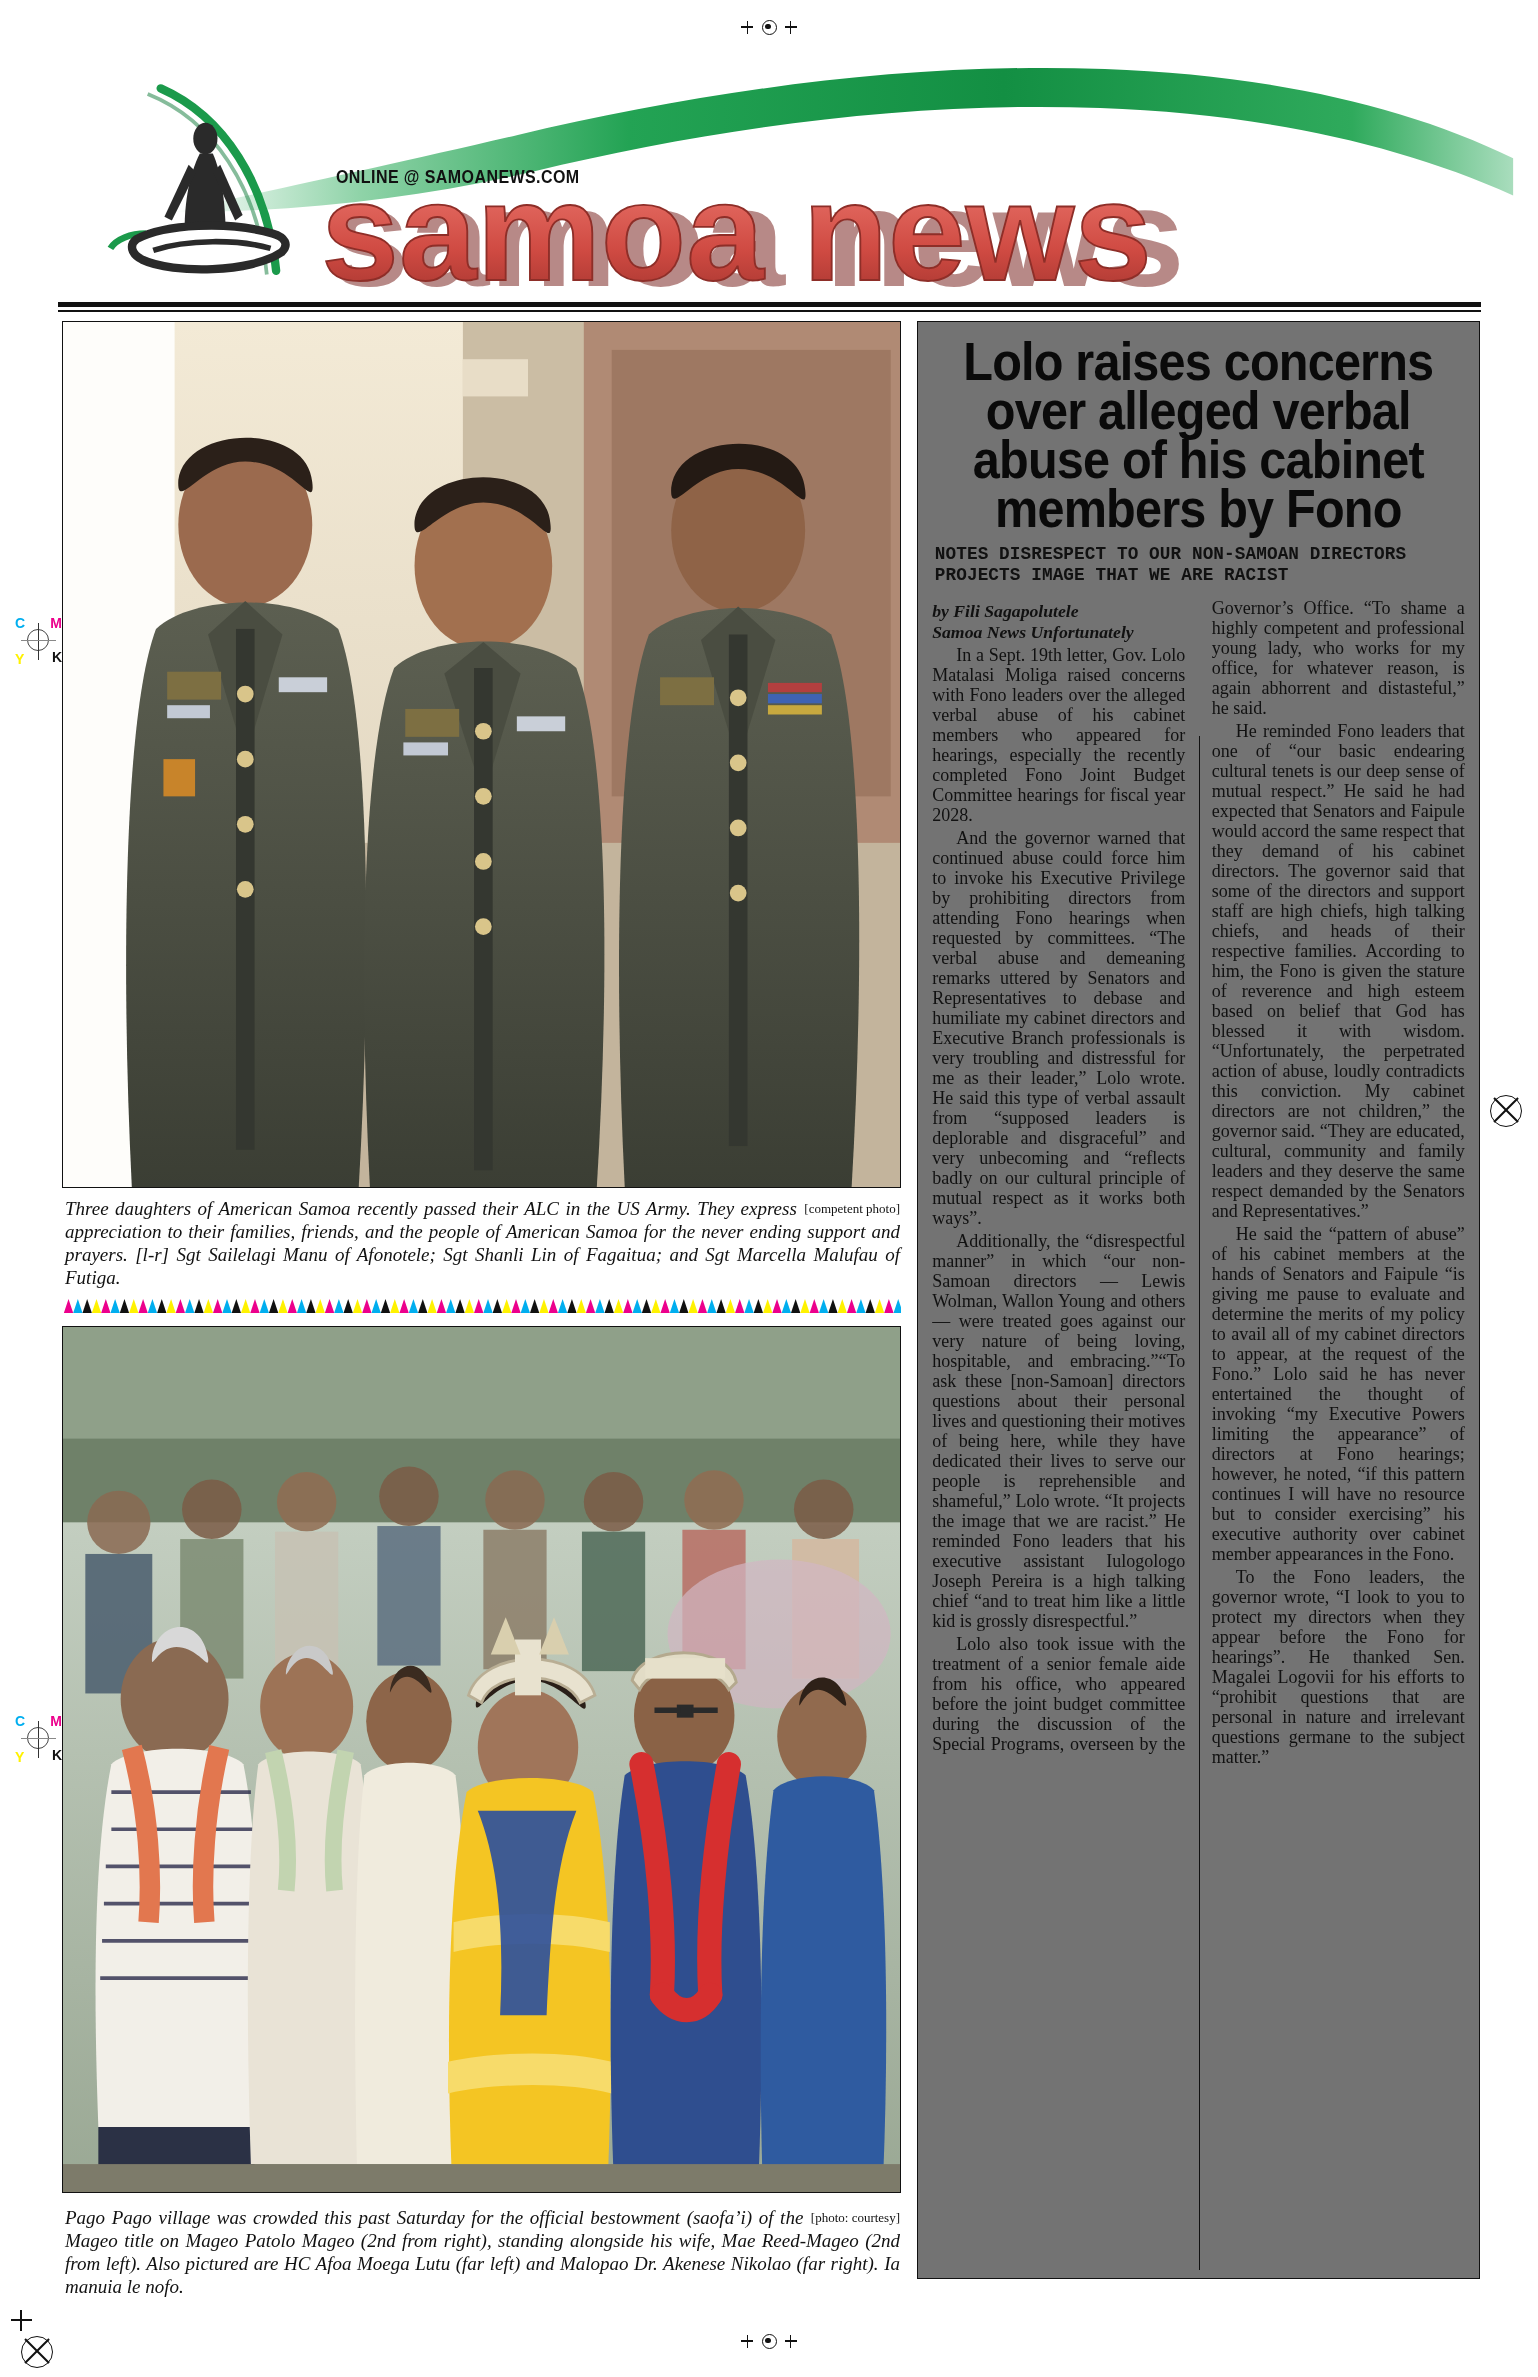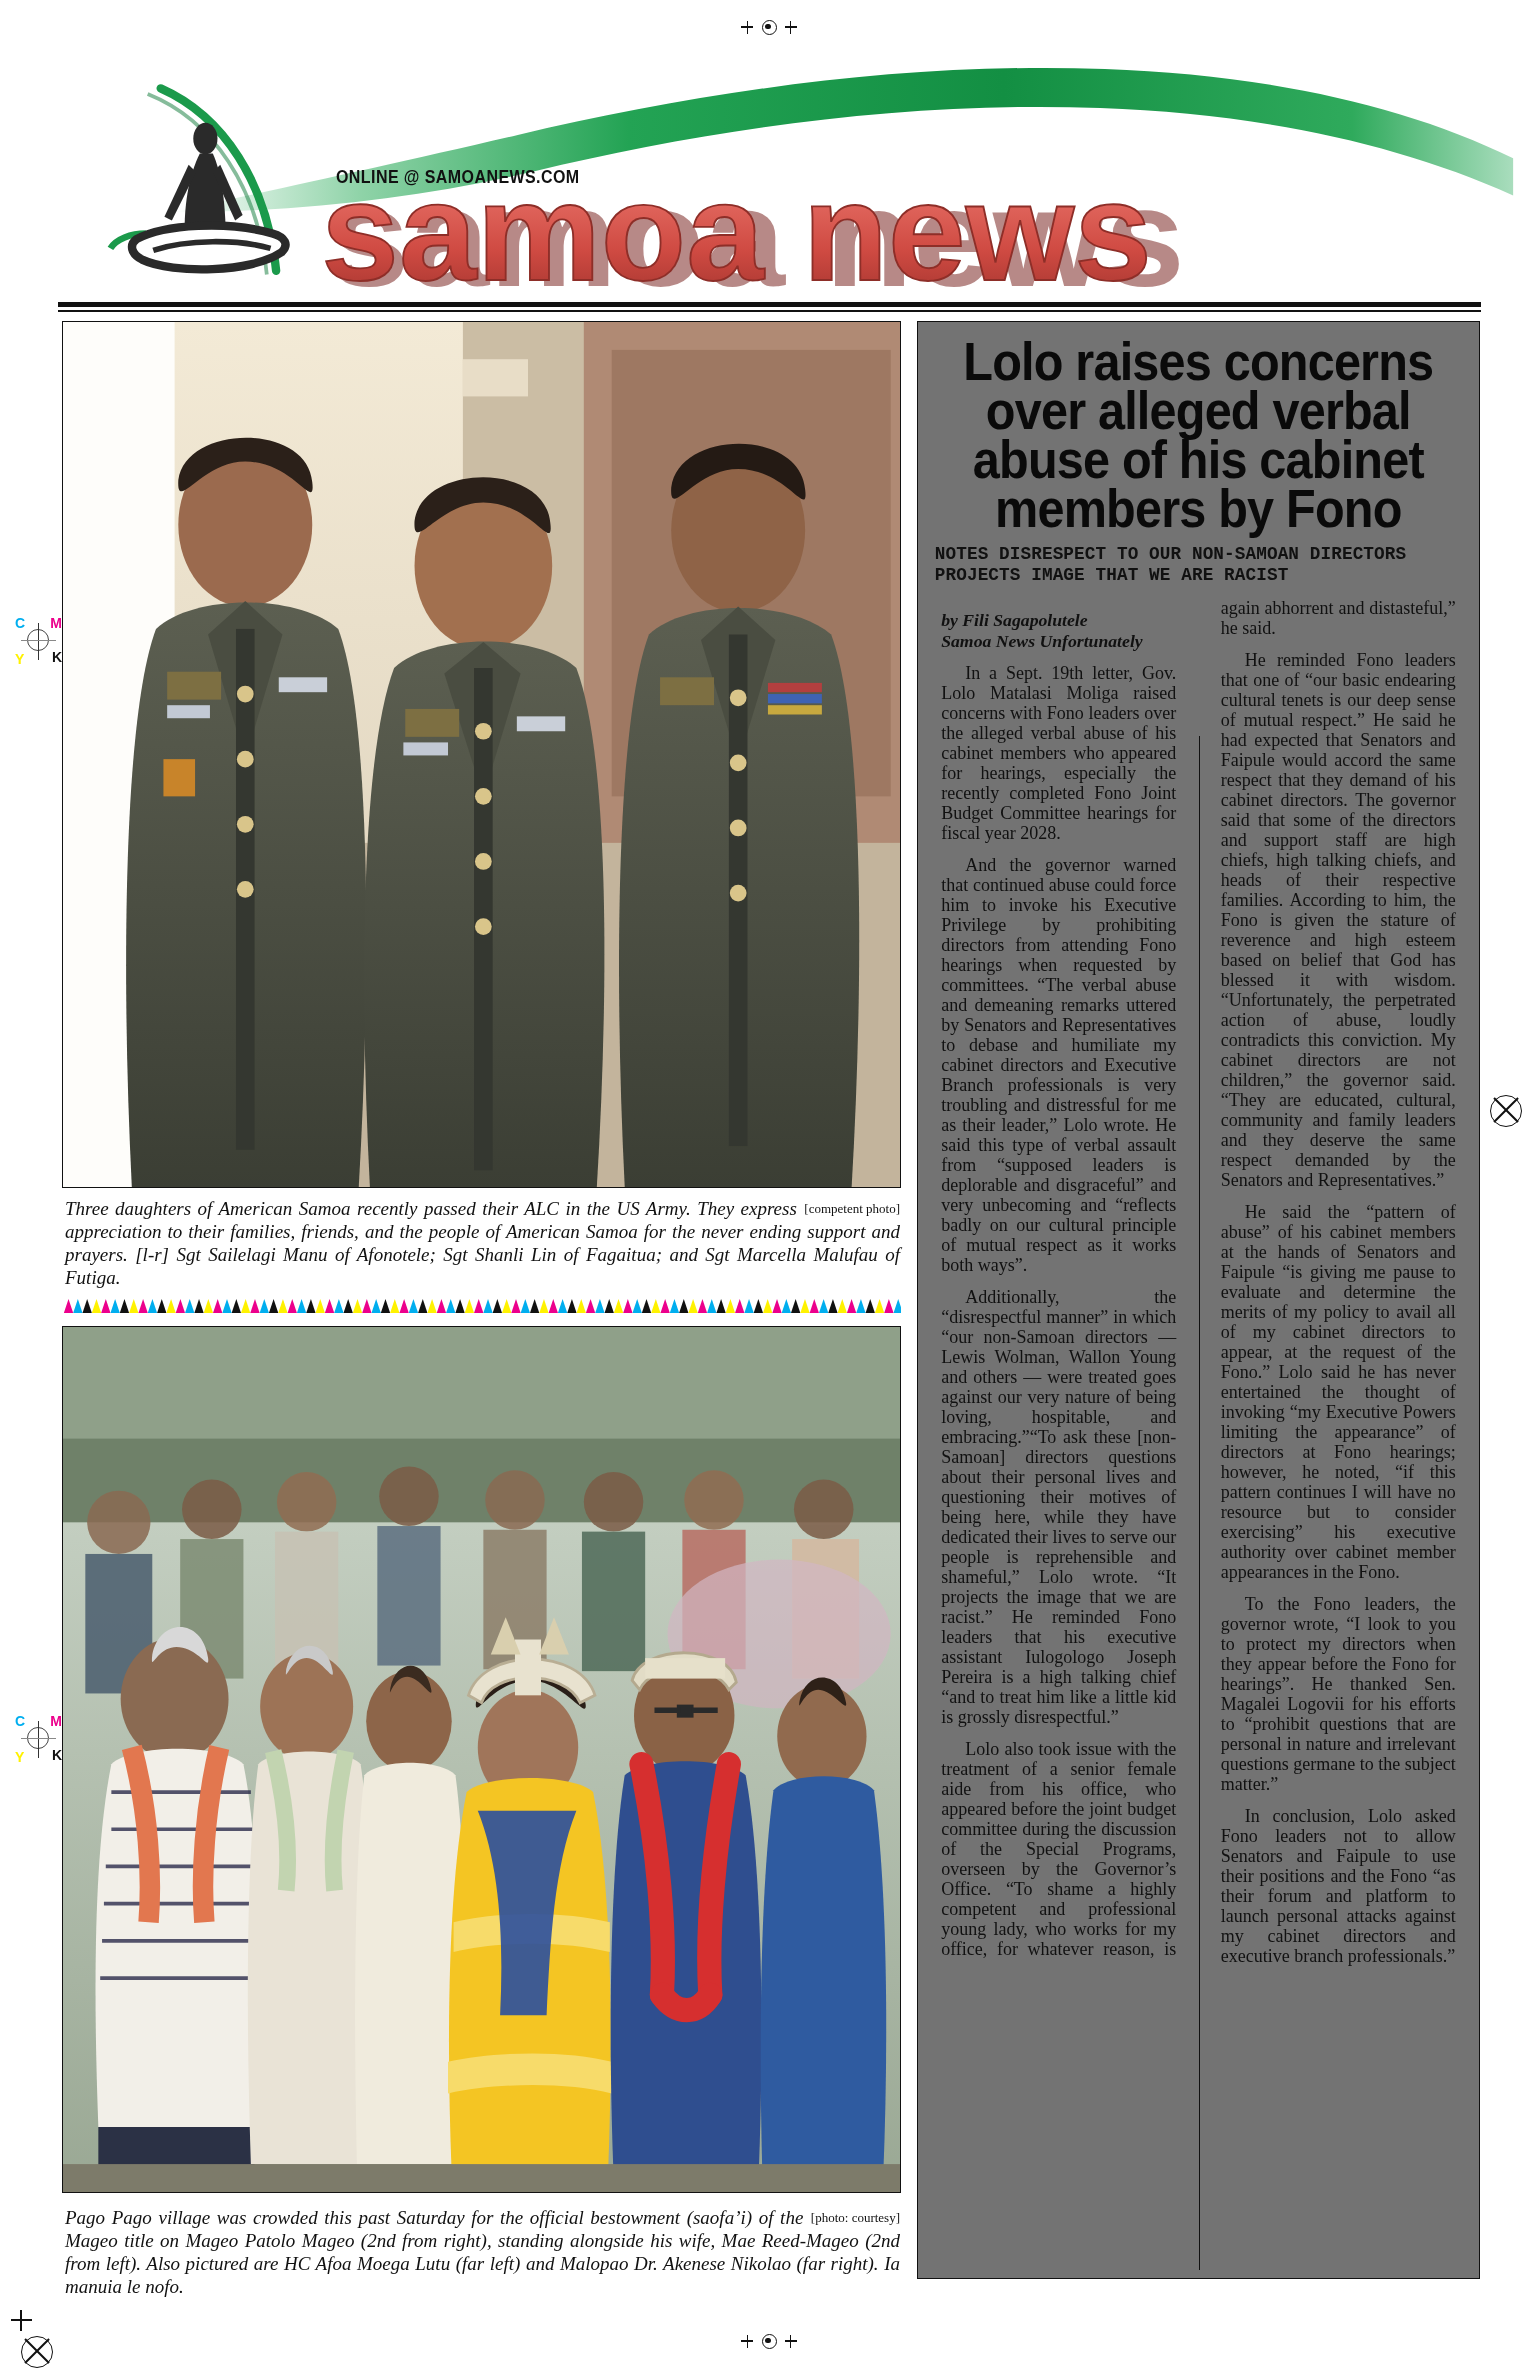--- a/index.html
+++ b/index.html
@@ -117,21 +117,21 @@
   }
   .byline{
     font-family:"Liberation Serif",serif;font-weight:700;font-style:italic;
     font-size:17.7px;line-height:20.5px;color:#111;margin-bottom:1.9px;
   }
   .cols{
     column-count:2;column-gap:20.5px;column-rule:none;
     margin-top:13px;height:1529px;
   }
   .cols p{
-    margin:12px;text-indent:24px;
+    margin:3px;text-indent:24px;
     font-family:"Liberation Serif",serif;font-size:18px;line-height:20px;
     text-align:justify;color:#111;hyphens:auto;
   }
   .cols .byl{text-indent:0;}
   .col-split{
     position:absolute;left:1199px;top:736px;width:0.9px;height:1534px;background:#111;
   }
 </style>
 </head>
 <body>
@@ -521,19 +521,18 @@
         <span class="byline">by Fili Sagapolutele</span><br>
         <span class="byline">Samoa News Unfortunately</span>
       </p>
     <p>In a Sept. 19th letter, Gov. Lolo Matalasi Moliga raised concerns with Fono leaders over the alleged verbal abuse of his cabinet members who appeared for hearings, especially the recently completed Fono Joint Budget Committee hearings for fiscal year 2028.</p>
         <p>And the governor warned that continued abuse could force him to invoke his Executive Privilege by prohibiting directors from attending Fono hearings when requested by committees. “The verbal abuse and demeaning remarks uttered by Senators and Representatives to debase and humiliate my cabinet directors and Executive Branch professionals is very troubling and distressful for me as their leader,” Lolo wrote.  He said this type of verbal assault from “supposed leaders is deplorable and disgraceful” and very unbecoming and “reflects badly on our cultural principle of mutual respect as it works both ways”.</p>
         <p>Additionally, the “disrespectful manner” in which “our non-Samoan directors — Lewis Wolman, Wallon Young and others — were treated goes against our very nature of being loving, hospitable, and embracing.”“To ask these [non-Samoan] directors questions about their personal lives and questioning their motives of being here, while they have dedicated their lives to serve our people is reprehensible and shameful,” Lolo wrote. “It projects the image that we are racist.” He reminded Fono leaders that his executive assistant Iulogologo Joseph Pereira is a high talking chief “and to treat him like a little kid is grossly disrespectful.”</p>
         <p>Lolo also took issue with the treatment of a senior female aide from his office, who appeared before the joint budget committee during the discussion of the Special Programs, overseen by the Governor’s Office. “To shame a highly competent and professional young lady, who works for my office, for whatever reason, is again abhorrent and distasteful,” he said.</p>
         <p>He reminded Fono leaders that one of “our basic endearing cultural tenets is our deep sense of mutual respect.” He said he had expected that Senators and Faipule would accord the same respect that they demand of his cabinet directors.  The governor said that some of the directors and support staff are high chiefs, high talking chiefs, and heads of their respective families. According to him, the Fono is given the stature of reverence and high esteem based on belief that God has blessed it with wisdom.  “Unfortunately, the perpetrated action of abuse, loudly contradicts this conviction. My cabinet directors are not children,” the governor said. “They are educated, cultural, community and family leaders and they deserve the same respect demanded by the Senators and Representatives.”</p>
         <p>He said the “pattern of abuse” of his cabinet members at the hands of Senators and Faipule “is giving me pause to evaluate and determine the merits of my policy to avail all of my cabinet directors to appear, at the request of the Fono.” Lolo said he has never entertained the thought of invoking “my Executive Powers limiting the appearance” of directors at Fono hearings; however, he noted, “if this pattern continues I will have no resource but to consider exercising” his executive authority over cabinet member appearances in the Fono.</p>
         <p>To the Fono leaders, the governor wrote, “I look to you to protect my directors when they appear before the Fono for hearings”. He thanked Sen. Magalei Logovii for his efforts to “prohibit questions that are personal in nature and irrelevant questions germane to the subject matter.”</p>
-        <p>In conclusion, Lolo asked Fono leaders not to allow Senators and Faipule to use their positions and the Fono “as their forum and platform to launch personal attacks against my cabinet directors and executive branch professionals.”</p>
       </div>
   </div>
   <div class="col-split"></div>
 
 </div>
 
 
 </body></html>

